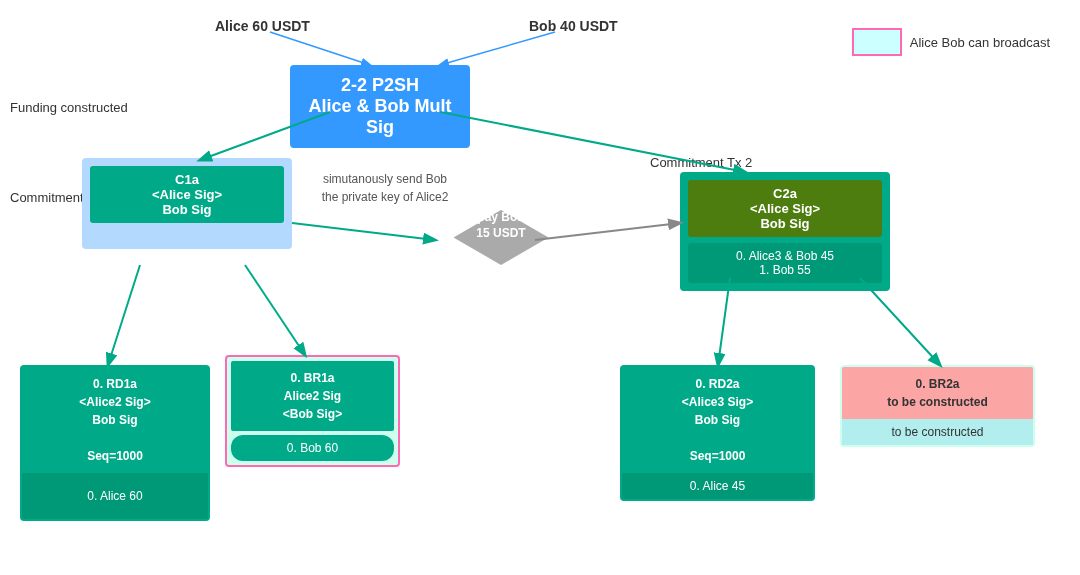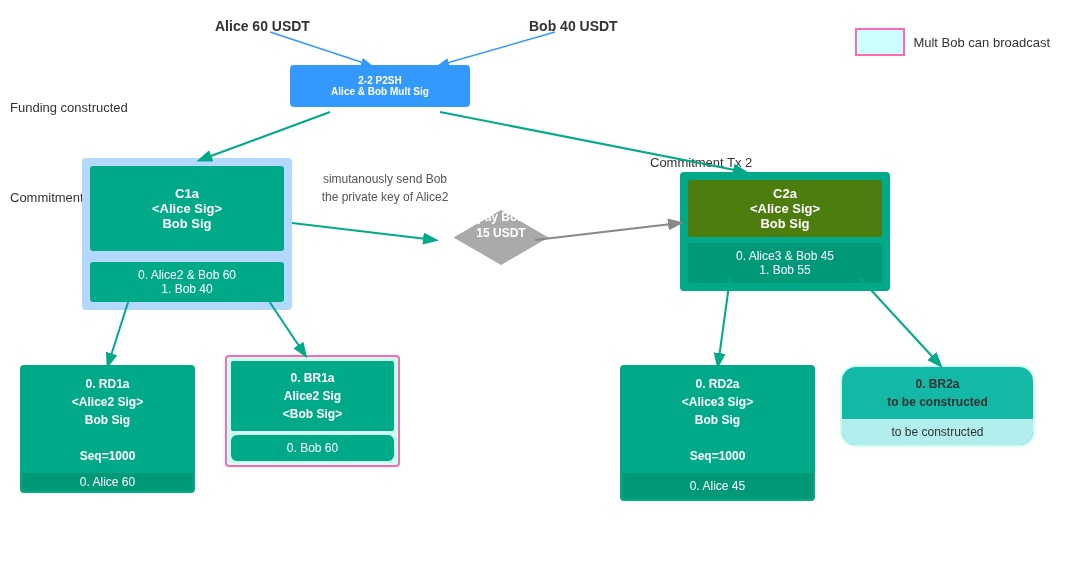--- a/index.html
+++ b/index.html
@@ -86,44 +86,44 @@
       position: absolute;
       top: 65px;
       left: 290px;
       width: 180px;
       background: #3399ff;
       border: 2px solid #3399ff;
       border-radius: 4px;
       padding: 8px;
       text-align: center;
       color: #fff;
-      font-size: 10px;
+      font-size: 18px;
       font-weight: bold;
     }
 
     
     .c1a-wrapper {
       position: absolute;
       top: 158px;
       left: 82px;
       width: 210px;
       background: #b3d9ff;
       border: 2px solid #b3d9ff;
       border-radius: 4px;
       padding: 6px;
     }
     .c1a-inner {
       background: #00aa88;
       border-radius: 3px;
-      padding: 20px 8px;
-      color: #fff;
-      font-size: 13px;
-      text-align: center;
-      font-weight: bold;
-      margin-bottom: 11px;
+      padding: 6px 8px;
+      color: #fff;
+      font-size: 13px;
+      text-align: center;
+      font-weight: bold;
+      margin-bottom: 18px;
     }
     .c1a-outputs {
       background: #00aa88;
       border-radius: 3px;
       padding: 6px 8px;
       color: #fff;
       font-size: 12px;
       text-align: center;
     }
 
@@ -186,37 +186,37 @@
       font-weight: bold;
       line-height: 1.3;
     }
 
     
     
     .rd1a-box {
       position: absolute;
       top: 365px;
       left: 20px;
-      width: 175px;
+      width: 190px;
       background: #00aa88;
       border: 2px solid #00aa88;
       border-radius: 4px;
       overflow: hidden;
     }
     .rd1a-top {
       padding: 8px;
       color: #fff;
       font-size: 12px;
       text-align: center;
       font-weight: bold;
       line-height: 1.5;
     }
     .rd1a-bottom {
       background: #009977;
-      padding: 2px;
+      padding: 16px;
       color: #fff;
       font-size: 12px;
       text-align: center;
     }
 
     
     .br1a-box {
       position: absolute;
       top: 355px;
       left: 225px;
@@ -237,21 +237,21 @@
       margin: 4px;
       border-radius: 2px;
     }
     .br1a-bottom {
       background: #00aa88;
       margin: 4px;
       padding: 6px;
       color: #fff;
       font-size: 12px;
       text-align: center;
-      border-radius: 6px;
+      border-radius: 12px;
     }
 
     
     .rd2a-box {
       position: absolute;
       top: 365px;
       left: 620px;
       width: 195px;
       background: #00aa88;
       border: 2px solid #00aa88;
@@ -273,23 +273,23 @@
       font-size: 12px;
       text-align: center;
     }
 
     
     .br2a-box {
       position: absolute;
       top: 365px;
       left: 840px;
       width: 195px;
-      background: #14b8a6;
+      background: #fca5a5;
       border: 2px solid #ccffee;
-      border-radius: 16px;
+      border-radius: 4px;
       overflow: hidden;
     }
     .br2a-top {
       padding: 8px;
       color: #333;
       font-size: 12px;
       text-align: center;
       font-weight: bold;
       line-height: 1.5;
     }
@@ -323,42 +323,39 @@
       line-height: 1.5;
     }
   </style>
 </head>
 <body>
 
 <div class="diagram">
 
   <div class="legend">
     <div class="legend-box"></div>
-    <span class="legend-text">Mult Bob can broadcast</span>
+    <span class="legend-text">Alice Bob can broadcast</span>
   </div>
 
   <div class="alice-label">Alice 60 USDT</div>
   <div class="bob-label">Bob 40 USDT</div>
   <div class="funding-label">Funding constructed</div>
   <div class="commitment1-label">Commitment Tx 1</div>
   <div class="commitment2-label">Commitment Tx 2</div>
 
   <div class="box-funding">
     <div>2-2 P2SH</div>
     <div>Alice &amp; Bob Mult Sig</div>
   </div>
 
   <div class="c1a-wrapper">
     <div class="c1a-inner">
       <span>C1a</span><br>
       <span>&lt;Alice Sig&gt;</span><br>
       <span>Bob Sig</span>
-    </div>
-    <div class="c1a-outputs">
-      0. Alice2 &amp; Bob 60<br>1. Bob 40
     </div>
   </div>
 
   <div class="middle-text">simutanously send Bob the private key of Alice2</div>
 
   <div class="diamond-container">
     <div class="diamond"></div>
     <div class="diamond-text">
       <span>pay Bob</span><br>
       <span>15 USDT</span>

